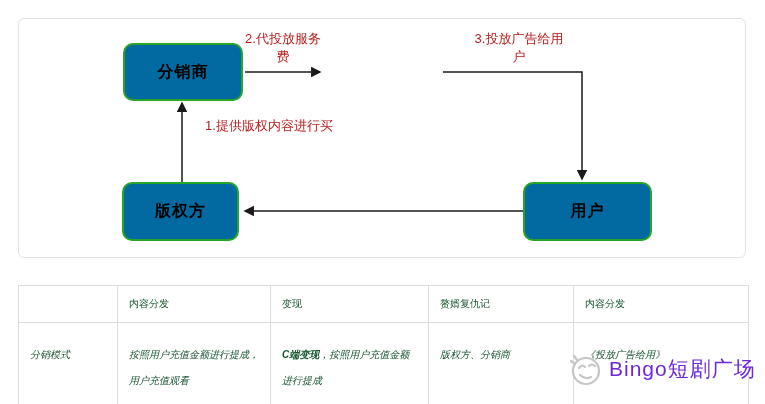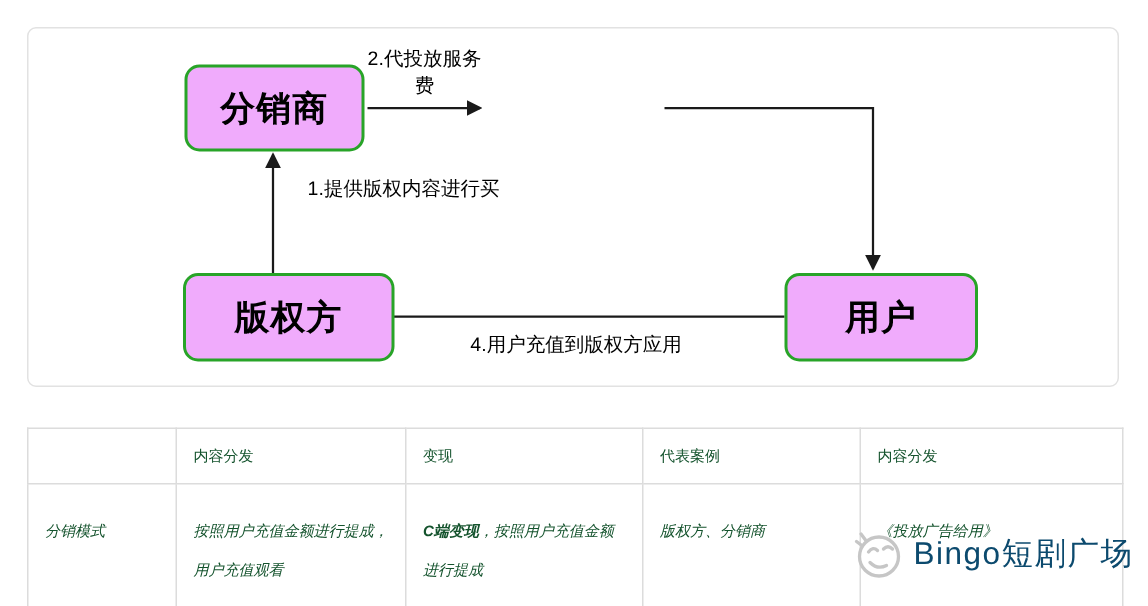--- a/index.html
+++ b/index.html
@@ -19,40 +19,40 @@
     border: 1px solid #e2e2e2;
     border-radius: 6px;
     background: #ffffff;
   }
   .arrows-svg { position: absolute; left: 0; top: 0; }
 
   .node {
     position: absolute;
     border: 2px solid #28a428;
     border-radius: 10px;
-    background: #f0abfc;
+    background: #0369a1;
     display: flex;
     align-items: center;
     justify-content: center;
-    font-size: 23px;
+    font-size: 16px;
     font-weight: bold;
     color: #000000;
     letter-spacing: 1px;
     box-sizing: border-box;
   }
   .node-distributor { left: 104px; top: 24px;  width: 120px; height: 58px; }
   .node-agent       { left: 304px; top: 24px;  width: 120px; height: 58px; }
-  .node-copyright   { left: 103px; top: 163px; width: 141px; height: 59px; }
+  .node-copyright   { left: 103px; top: 163px; width: 117px; height: 59px; }
   .node-user        { left: 504px; top: 163px; width: 129px; height: 59px; }
 
   .edge-label {
     position: absolute;
     font-size: 13px;
     line-height: 18px;
-    color: #000000;
+    color: #b91c1c;
     text-align: center;
   }
   .edge-label-1 { left: 174px; top: 98px; width: 152px; }
   .edge-label-2 { left: 216px; top: 11px;  width: 96px; }
   .edge-label-3 { left: 442px; top: 11px;  width: 116px; }
   .edge-label-4 { left: 250px; top: 202px; width: 230px; }
 
   
   .cmp-table {
     position: absolute;
@@ -83,21 +83,21 @@
   }
   .cmp-table .bold { font-weight: bold; }
 
   
   .watermark {
     position: absolute;
     left: 566px; top: 350px;
     display: flex;
     align-items: center;
     gap: 5px;
-    color: #0c4a6e;
+    color: #6d28d9;
     pointer-events: none;
   }
   .watermark-text {
     font-size: 21px;
     letter-spacing: 1px;
     white-space: nowrap;
   }
 </style>
 </head>
 <body>
@@ -120,40 +120,41 @@
   <div class="node node-copyright">版权方</div>
   <div class="node node-user">用户</div>
 
   <div class="edge-label edge-label-1">
     <div>1.提供版权内容进行买</div>
   </div>
   <div class="edge-label edge-label-2">
     <div>2.代投放服务</div>
     <div>费</div>
   </div>
-  <div class="edge-label edge-label-4">
-    <div>4.用户充值到版权方应用</div>
+  <div class="edge-label edge-label-3">
+    <div>3.投放广告给用</div>
+    <div>户</div>
   </div>
 
 </div>
 
 <table class="cmp-table">
   <colgroup>
     <col style="width:99px">
       <col style="width:153px">
       <col style="width:158px">
     <col style="width:145px">
       <col style="width:175px">
   </colgroup>
   <tbody>
       <tr>
     <th></th>
     <th>内容分发</th>
     <th>变现</th>
-    <th>代表案例</th>
+    <th>赘婿复仇记</th>
     <th>内容分发</th>
   </tr>
   <tr>
     <td>分销模式</td>
     <td>按照用户充值金额进行提成，用户充值观看</td>
     <td><span class="bold">C端变现</span><span>，按照用户充值金额进行提成</span></td>
     <td>版权方、分销商</td>
     <td>《投放广告给用》</td>
   </tr>
 </tbody>

